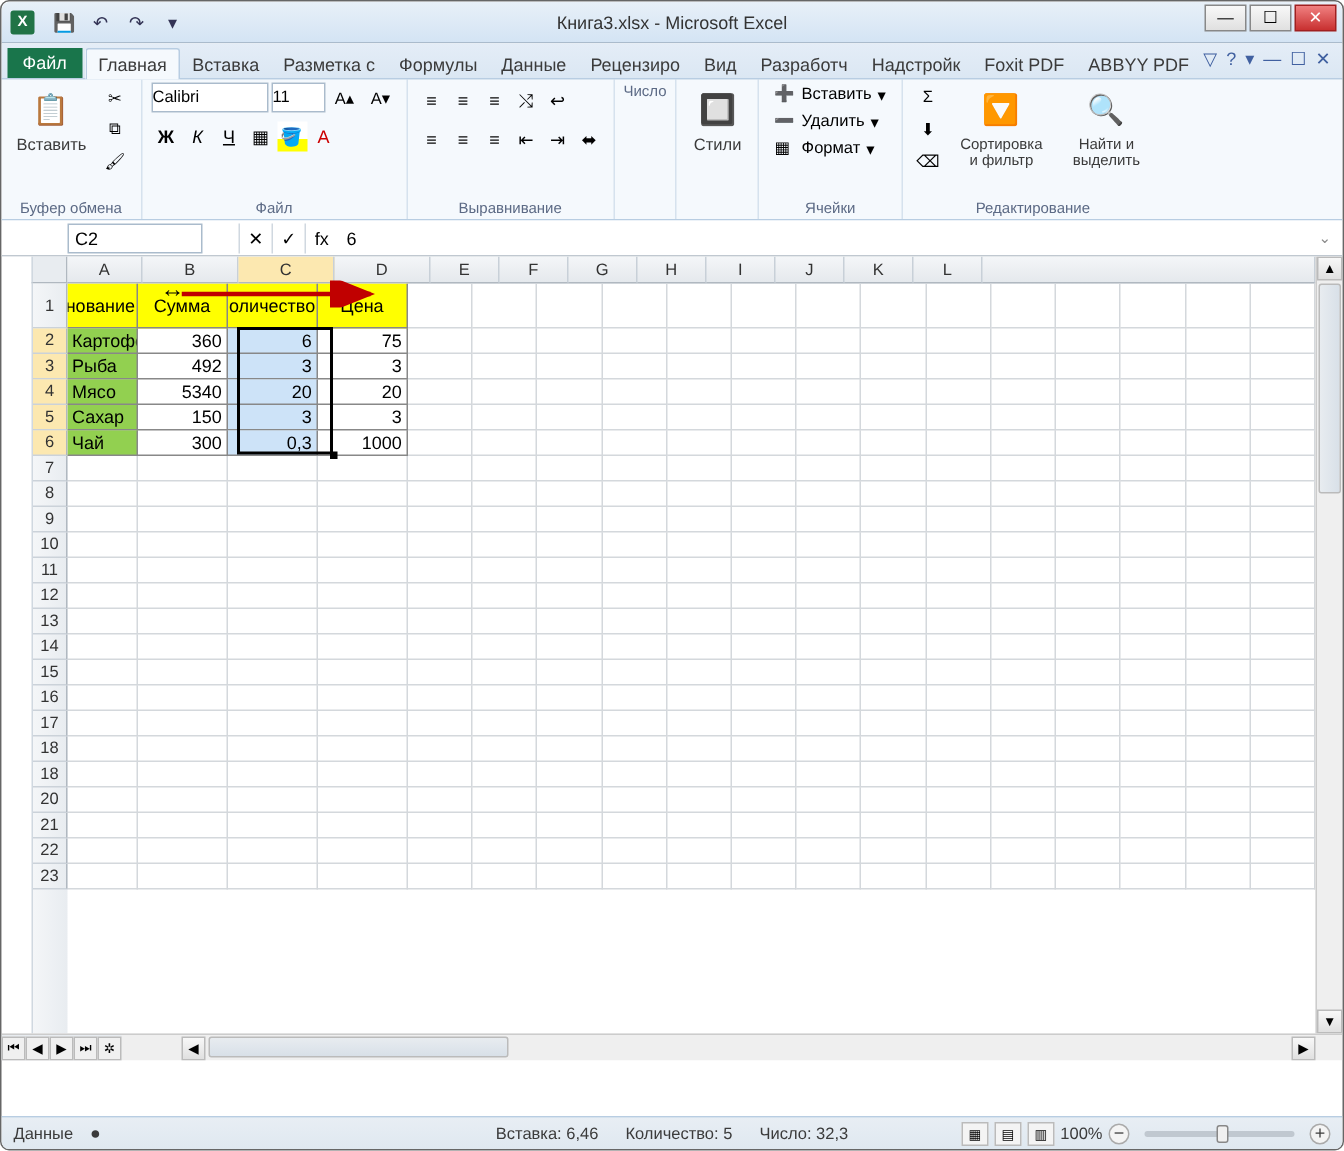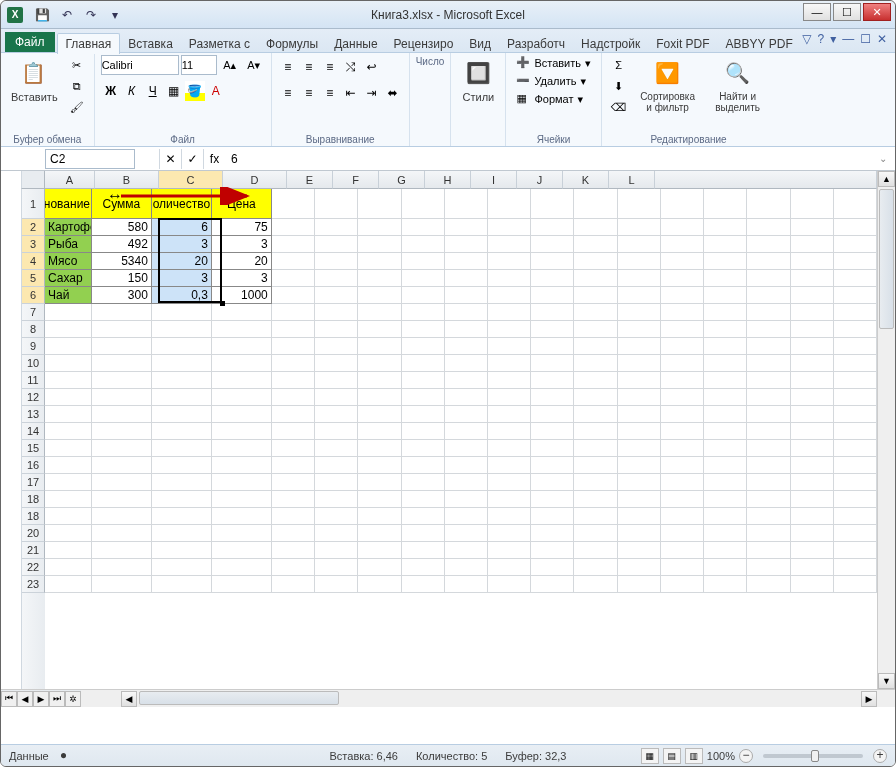--- a/index.html
+++ b/index.html
@@ -297,21 +297,21 @@
         <div class="cell" style="width: 46px; height: 30px;"></div>
         <div class="cell" style="width: 46px; height: 30px;"></div>
         <div class="cell" style="width: 46px; height: 30px;"></div>
         <div class="cell" style="width: 46px; height: 30px;"></div>
         <div class="cell" style="width: 46px; height: 30px;"></div>
         <div class="cell" style="width: 46px; height: 30px;"></div>
         <div class="cell" style="width: 46px; height: 30px;"></div>
       </div>
       <div class="cellrow">
         <div class="cell a" style="width: 50px; height: 17px;">Картофел</div>
-        <div class="cell num" style="width: 64px; height: 17px;">580</div>
+        <div class="cell num" style="width: 64px; height: 17px;">360</div>
         <div class="cell num selc" style="width: 64px; height: 17px;">6</div>
         <div class="cell num" style="width: 64px; height: 17px;">75</div>
         <div class="cell" style="width: 46px; height: 17px;"></div>
         <div class="cell" style="width: 46px; height: 17px;"></div>
         <div class="cell" style="width: 46px; height: 17px;"></div>
         <div class="cell" style="width: 46px; height: 17px;"></div>
         <div class="cell" style="width: 46px; height: 17px;"></div>
         <div class="cell" style="width: 46px; height: 17px;"></div>
         <div class="cell" style="width: 46px; height: 17px;"></div>
         <div class="cell" style="width: 46px; height: 17px;"></div>
@@ -776,21 +776,21 @@
     </div>
   </div>
 </div>
 
 <div class="statusbar">
   <span class="sl">Данные</span>
   <span>⏺</span>
   <div class="stats">
     <span><span>Вставка:</span> <span>6,46</span></span>
     <span><span>Количество:</span> <span>5</span></span>
-    <span><span>Буфер:</span> <span>32,3</span></span>
+    <span><span>Число:</span> <span>32,3</span></span>
   </div>
   <div class="right">
     <button class="viewbtn">▦</button>
     <button class="viewbtn">▤</button>
     <button class="viewbtn">▥</button>
     <span>100%</span>
     <div class="zoombtn">−</div>
     <div class="zoomslider">
         <div class="zh"></div>
       </div>

